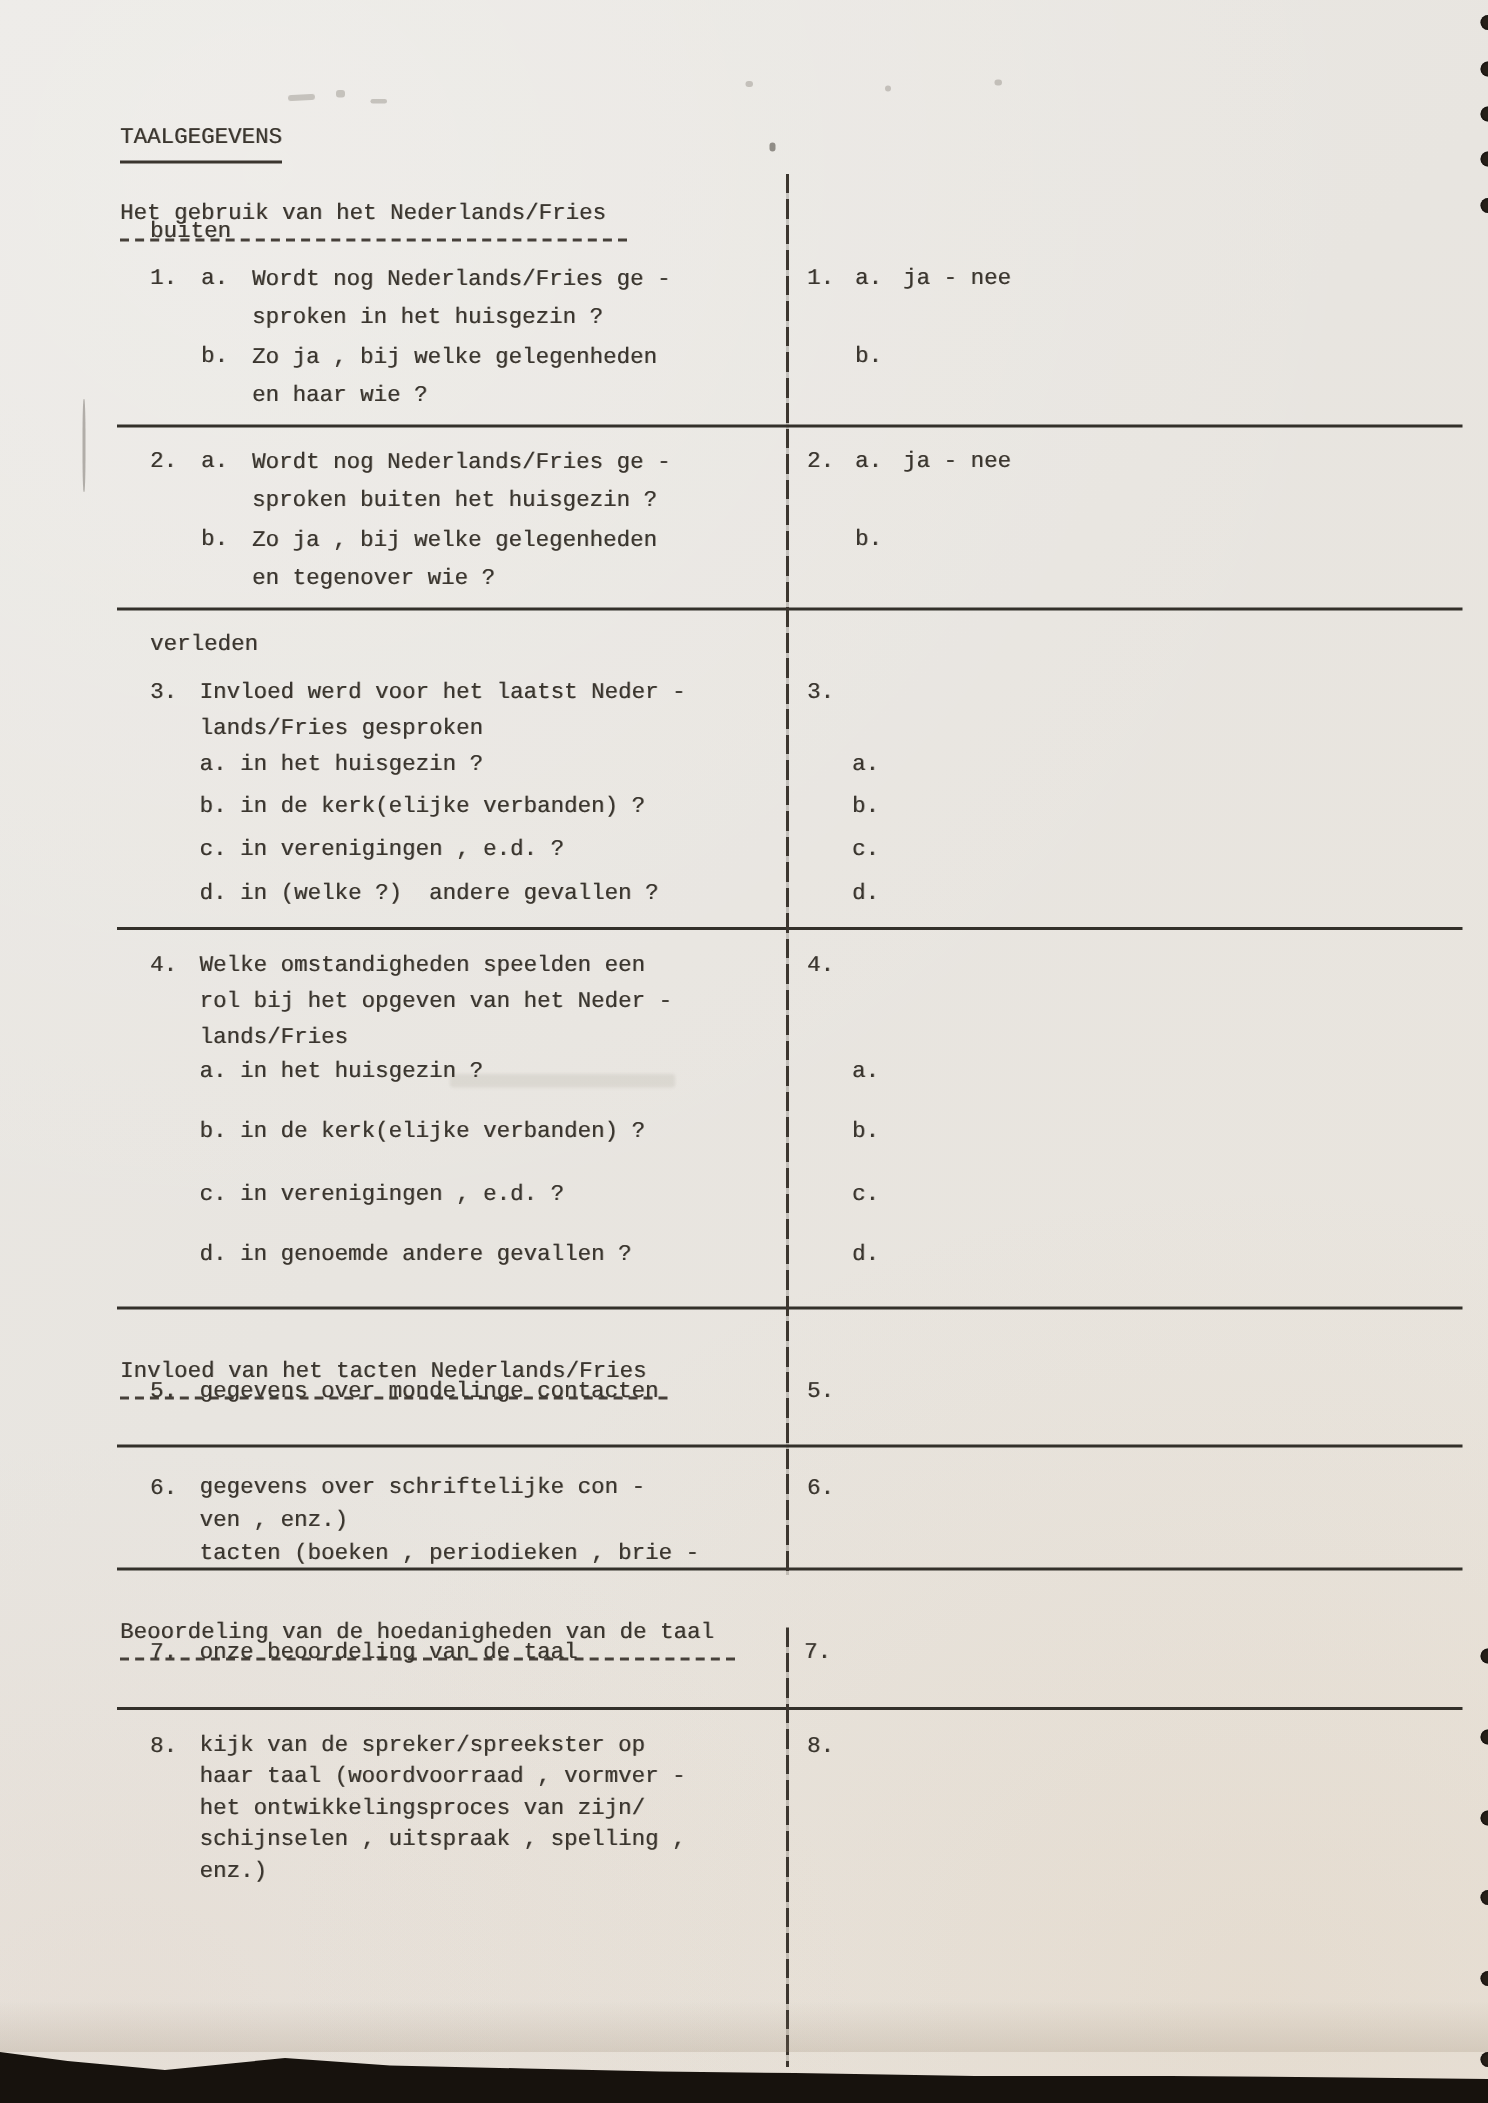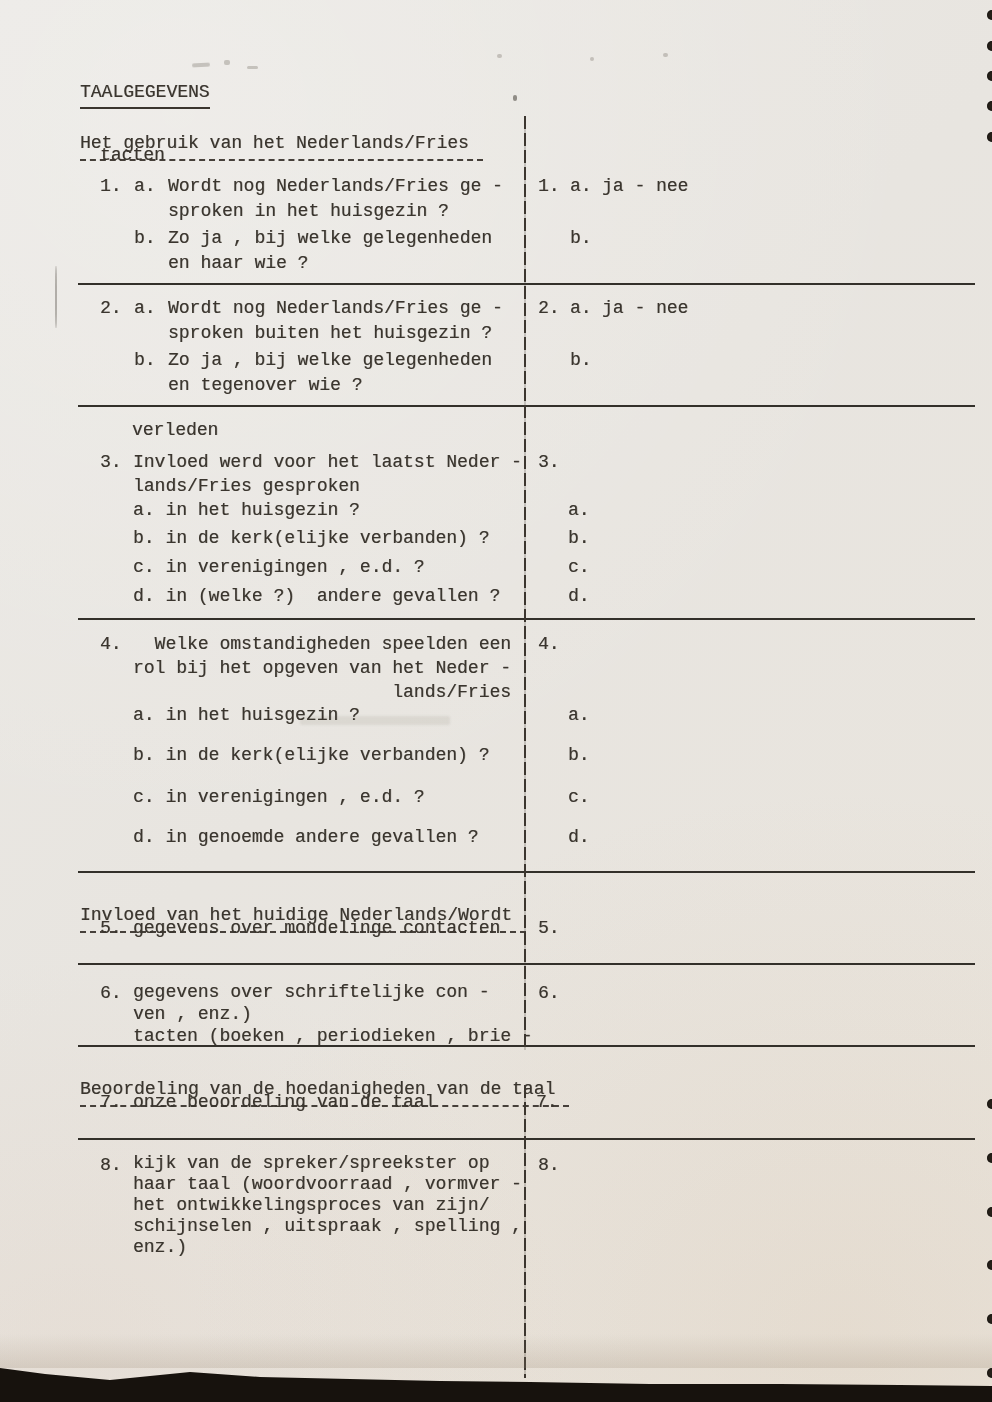--- a/index.html
+++ b/index.html
@@ -9,21 +9,21 @@
     overflow:hidden;
     background:
       radial-gradient(130% 90% at 18% 8%, rgba(255,255,255,0.20), rgba(255,255,255,0) 60%),
       radial-gradient(120% 70% at 85% 95%, rgba(214,190,162,0.22), rgba(214,190,162,0) 55%),
       radial-gradient(90% 50% at 8% 96%, rgba(219,196,178,0.20), rgba(219,196,178,0) 55%),
       linear-gradient(135deg,#ebe9e5 0%, #e8e5e0 45%, #e9e4dc 100%);
     font-family:"Liberation Mono","DejaVu Sans Mono",monospace;
   }
   .t{
     position:absolute;
-    font-size:18px;
+    font-size:15px;
     line-height:24px;
     color:#3a352e;
     white-space:pre;
     text-shadow:0.5px 0 0 rgba(58,53,46,0.5);
   }
   .ut{border-bottom:2px solid #3a352e;padding-bottom:3px;}
   .uh{border-bottom:2px dashed #46403a;padding-bottom:4px;padding-right:14px;margin-top:20px;}
   .hr{position:absolute;left:78px;width:897px;height:2px;background:#33302a;}
   .vseg{position:absolute;left:524px;width:2px;
     background:repeating-linear-gradient(to bottom,#3c362f 0 13px, rgba(60,54,47,0.22) 13px 17px);}
@@ -44,21 +44,21 @@
   <div class="smudge" style="left:247px;top:66px;width:11px;height:3px;"></div>
   <div class="smudge" style="left:497px;top:54px;width:5px;height:4px;"></div>
   <div class="smudge" style="left:590px;top:57px;width:4px;height:4px;"></div>
   <div class="smudge" style="left:663px;top:53px;width:5px;height:4px;"></div>
   <div class="smudge" style="left:513px;top:95px;width:4px;height:6px;background:rgba(70,64,57,0.55);"></div>
   <div class="smudge" style="left:55px;top:266px;width:2px;height:62px;background:rgba(80,74,66,0.38);border-radius:40%;"></div>
   <div class="smudge" style="left:300px;top:716px;width:150px;height:9px;background:rgba(120,112,100,0.12);filter:blur(1.2px);"></div>
 
   <div class="t ut" style="left:80px;top:80px;">TAALGEGEVENS</div>
   <div class="t uh" style="left:80px;top:111px;">Het gebruik van het Nederlands/Fries</div>
-  <div class="t" style="left:100px;top:143px;">tacten</div>
+  <div class="t" style="left:100px;top:143px;">buiten</div>
 
   <div class="t" style="left:100px;top:174px;">1.</div>
   <div class="t" style="left:134px;top:174px;">a.</div>
   <div class="t" style="left:168px;top:174px;line-height:25px;"><div>Wordt nog Nederlands/Fries ge -</div><div>sproken in het huisgezin ?</div></div>
   <div class="t" style="left:134px;top:226px;">b.</div>
   <div class="t" style="left:168px;top:226px;line-height:25px;"><div>Zo ja , bij welke gelegenheden</div><div>en haar wie ?</div></div>
   <div class="t" style="left:538px;top:174px;">1.</div>
   <div class="t" style="left:570px;top:174px;">a.</div>
   <div class="t" style="left:602px;top:174px;">ja - nee</div>
   <div class="t" style="left:570px;top:226px;">b.</div>
@@ -70,51 +70,51 @@
   <div class="t" style="left:168px;top:296px;line-height:25px;"><div>Wordt nog Nederlands/Fries ge -</div><div>sproken buiten het huisgezin ?</div></div>
   <div class="t" style="left:134px;top:348px;">b.</div>
   <div class="t" style="left:168px;top:348px;line-height:25px;"><div>Zo ja , bij welke gelegenheden</div><div>en tegenover wie ?</div></div>
   <div class="t" style="left:538px;top:296px;">2.</div>
   <div class="t" style="left:570px;top:296px;">a.</div>
   <div class="t" style="left:602px;top:296px;">ja - nee</div>
   <div class="t" style="left:570px;top:348px;">b.</div>
 
   <div class="hr" style="top:405px;"></div>
 
-  <div class="t" style="left:100px;top:418px;margin-left:32px;">verleden</div>
+  <div class="t" style="left:100px;top:418px;">verleden</div>
 
   <div class="t" style="left:100px;top:450px;">3.</div>
   <div class="t" style="left:133px;top:450px;"><div>Invloed werd voor het laatst Neder -</div><div>lands/Fries gesproken</div></div>
   <div class="t" style="left:133px;top:498px;">a. in het huisgezin ?</div>
   <div class="t" style="left:133px;top:526px;">b. in de kerk(elijke verbanden) ?</div>
   <div class="t" style="left:133px;top:555px;">c. in verenigingen , e.d. ?</div>
   <div class="t" style="left:133px;top:584px;">d. in (welke ?)  andere gevallen ?</div>
   <div class="t" style="left:538px;top:450px;">3.</div>
   <div class="t" style="left:568px;top:498px;">a.</div>
   <div class="t" style="left:568px;top:526px;">b.</div>
   <div class="t" style="left:568px;top:555px;">c.</div>
   <div class="t" style="left:568px;top:584px;">d.</div>
 
   <div class="hr" style="top:618px;"></div>
 
   <div class="t" style="left:100px;top:632px;">4.</div>
-  <div class="t" style="left:133px;top:632px;text-align:right;"><div>Welke omstandigheden speelden een</div><div>rol bij het opgeven van het Neder -</div><div>lands/Fries</div></div>
+  <div class="t" style="left:133px;top:632px;"><div>Welke omstandigheden speelden een</div><div>rol bij het opgeven van het Neder -</div><div>lands/Fries</div></div>
   <div class="t" style="left:133px;top:703px;">a. in het huisgezin ?</div>
   <div class="t" style="left:133px;top:743px;">b. in de kerk(elijke verbanden) ?</div>
   <div class="t" style="left:133px;top:785px;">c. in verenigingen , e.d. ?</div>
   <div class="t" style="left:133px;top:825px;">d. in genoemde andere gevallen ?</div>
   <div class="t" style="left:538px;top:632px;">4.</div>
   <div class="t" style="left:568px;top:703px;">a.</div>
   <div class="t" style="left:568px;top:743px;">b.</div>
   <div class="t" style="left:568px;top:785px;">c.</div>
   <div class="t" style="left:568px;top:825px;">d.</div>
 
   <div class="hr" style="top:871px;"></div>
 
-  <div class="t uh" style="left:80px;top:883px;">Invloed van het huidige Nederlands/Wordt</div>
+  <div class="t uh" style="left:80px;top:883px;">Invloed van het tacten Nederlands/Fries</div>
   <div class="t" style="left:100px;top:916px;">5.</div>
   <div class="t" style="left:133px;top:916px;">gegevens over mondelinge contacten</div>
   <div class="t" style="left:538px;top:916px;">5.</div>
 
   <div class="hr" style="top:963px;"></div>
 
   <div class="t" style="left:100px;top:981px;">6.</div>
   <div class="t" style="left:133px;top:981px;line-height:22px;"><div>gegevens over schriftelijke con -</div><div>ven , enz.)</div><div>tacten (boeken , periodieken , brie -</div></div>
   <div class="t" style="left:538px;top:981px;">6.</div>
 

